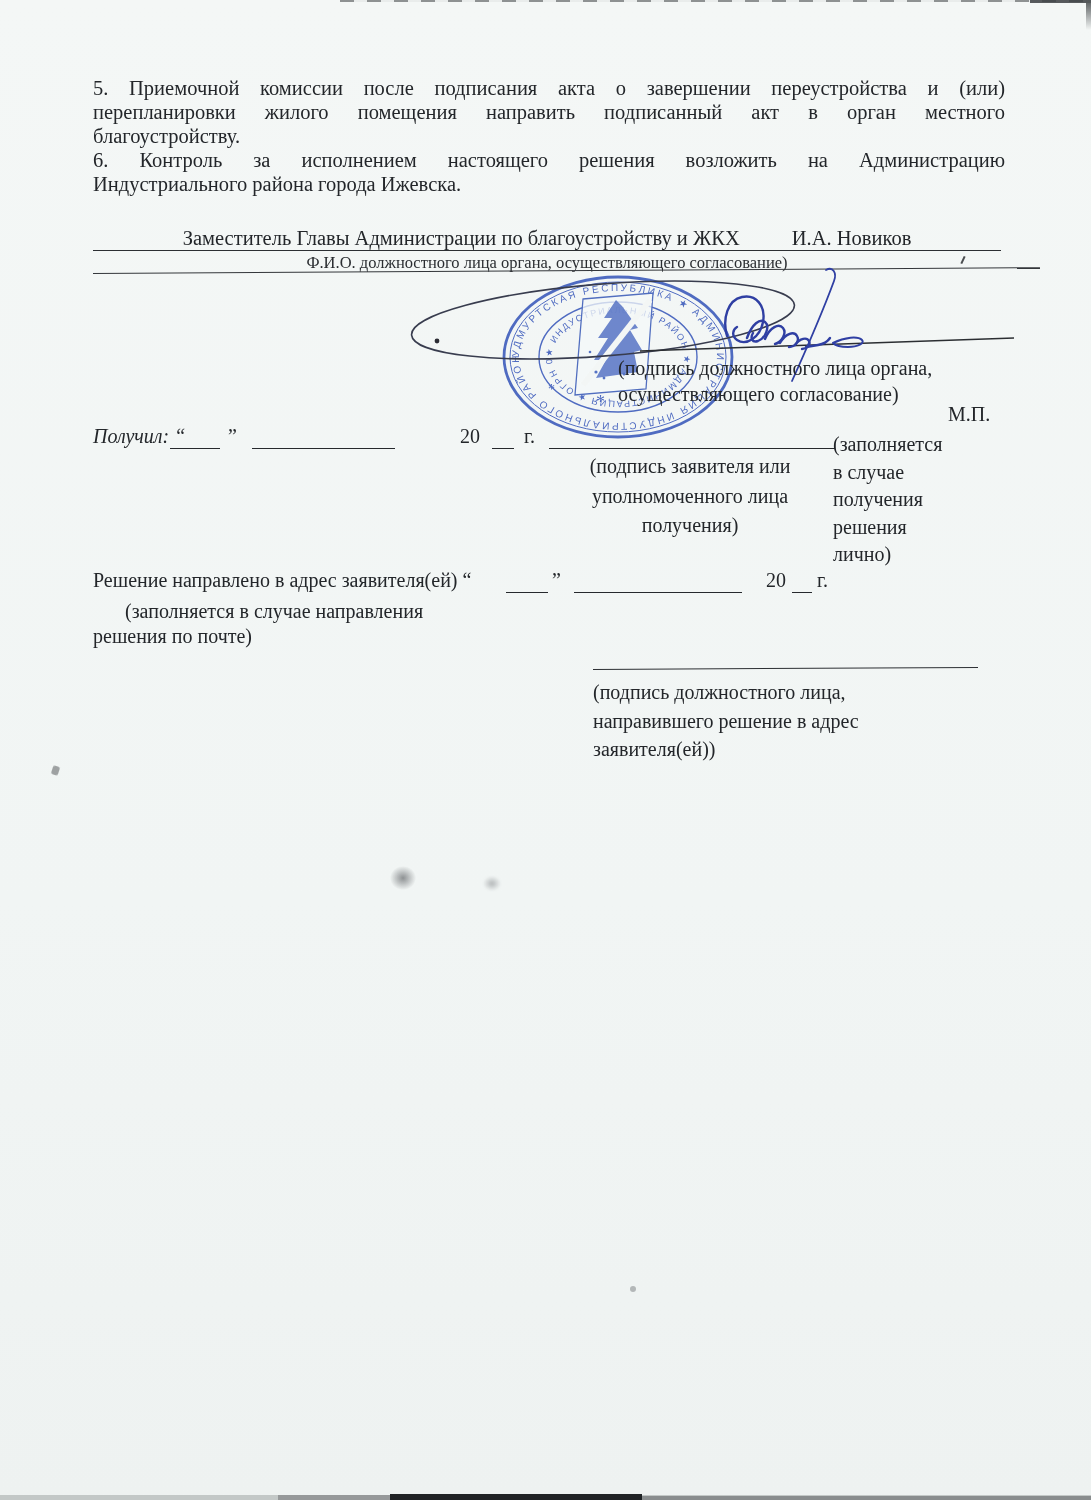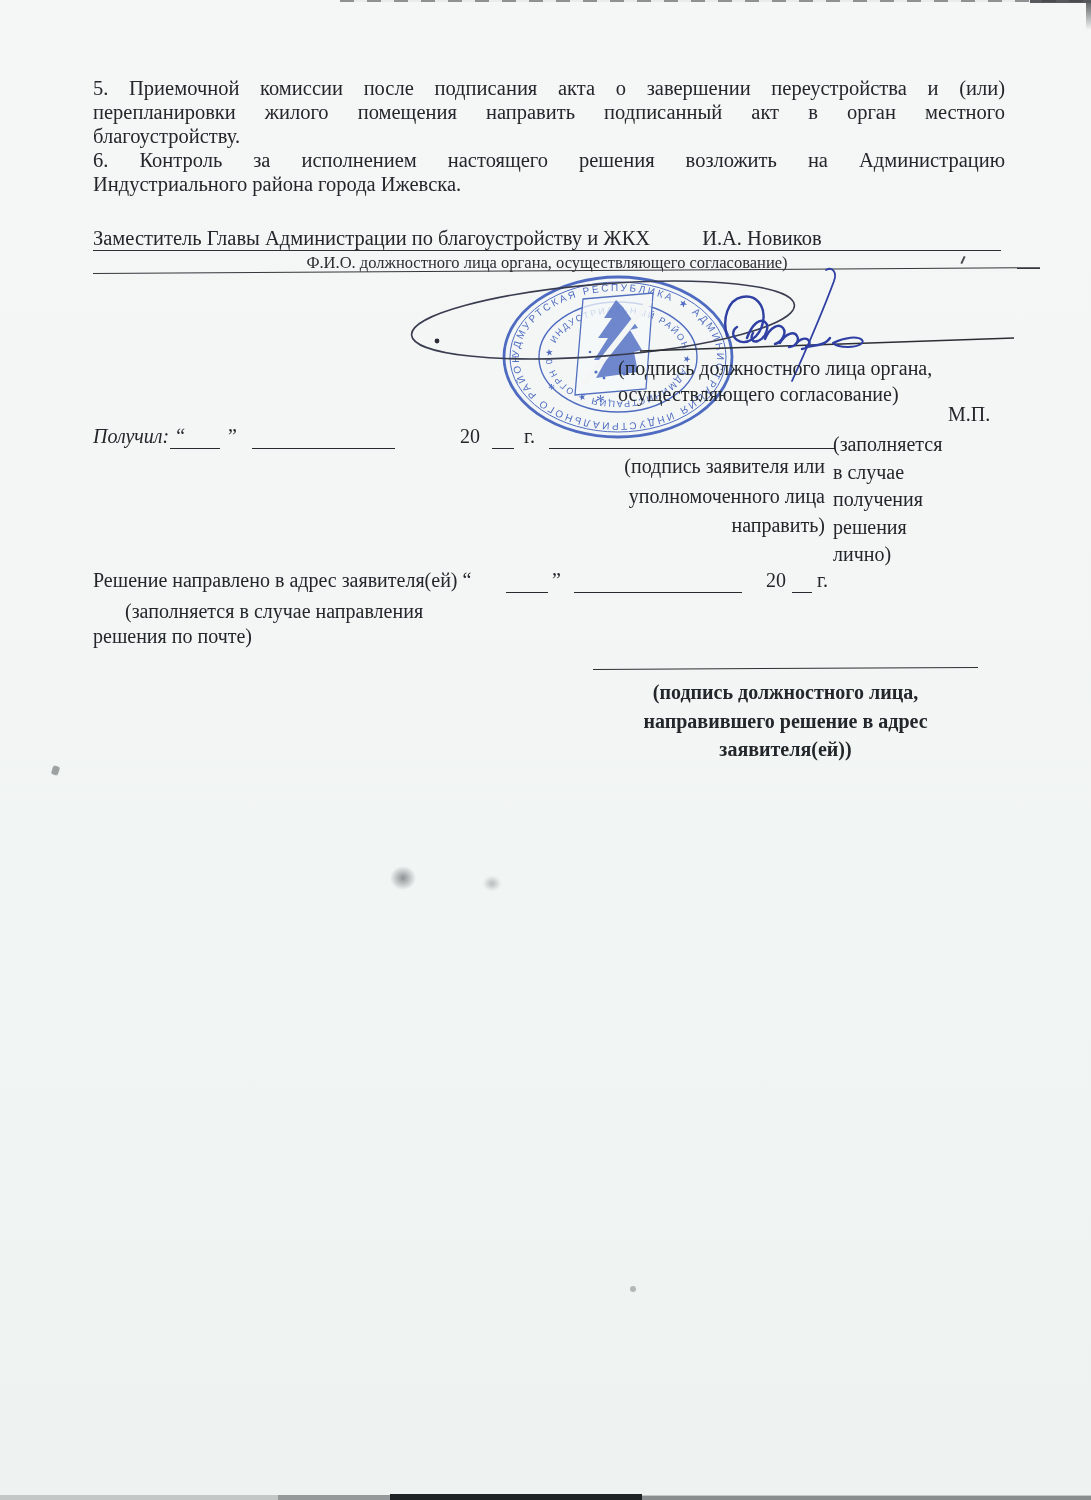--- a/index.html
+++ b/index.html
@@ -12,39 +12,39 @@
     color:#23262a;
     overflow:hidden;
   }
   .abs{position:absolute;}
   
   .body-block{left:93px;top:76px;width:912px;font-size:20.5px;line-height:24px;}
   .jline{text-align:justify;text-align-last:justify;}
   .jline.last{text-align-last:left;}
   
   .title-line{left:93px;top:224px;width:908px;height:26px;border-bottom:1.6px solid #2c2f33;
-    display:flex;align-items:flex-end;font-size:20.5px;white-space:nowrap;}
+    display:flex;align-items:flex-end;font-size:20.5px;white-space:nowrap;justify-content:center;}
   .title-line .name{margin-left:52px;}
   .fio-caption{left:93px;top:253px;width:908px;text-align:center;font-size:16.5px;color:#2a2d31;}
   .rule2{left:93px;top:273px;width:947px;height:0;border-top:1.5px solid #33363a;
     transform:rotate(-0.35deg);transform-origin:left center;}
   
   .sign-caption{left:618px;top:355px;width:372px;font-size:20px;line-height:26px;}
   .seal-mark{left:948px;top:403px;font-size:20px;}
   
   .txt20{font-size:20px;white-space:nowrap;}
   .blank{display:inline-block;height:23px;border-bottom:1.6px solid #26292d;}
   .note-col{left:833px;top:431px;font-size:20px;line-height:27.5px;}
-  .applicant-caption{left:555px;top:452px;width:270px;text-align:right;font-size:20px;line-height:29.5px;}
+  .applicant-caption{left:555px;top:452px;width:270px;text-align:center;font-size:20px;line-height:29.5px;}
   
   .mailed-note{left:93px;font-size:20px;}
   
   .final-rule{left:593px;top:669px;width:385px;height:0;border-top:1.5px solid #2c2f33;
     transform:rotate(-0.3deg);transform-origin:left center;}
-  .final-caption{left:593px;top:678px;width:385px;text-align:center;font-size:20px;line-height:28.5px;font-weight:bold;}
+  .final-caption{left:593px;top:678px;width:385px;text-align:left;font-size:20px;line-height:28.5px;}
   
   .overlay{left:0;top:0;width:1091px;height:1500px;pointer-events:none;}
   
   .art-top-line{left:340px;top:0;width:751px;height:2px;
     background:repeating-linear-gradient(90deg,rgba(58,62,64,.55) 0 14px,rgba(58,62,64,.06) 14px 27px);}
   .art-top-right{left:1030px;top:0;width:61px;height:3px;background:#3c4043;opacity:.85;}
   .art-right-sliver{left:1086px;top:0;width:5px;height:30px;background:linear-gradient(#54585a,rgba(84,88,90,0));}
   .art-bottom-base{left:0;top:1495px;width:1091px;height:5px;background:#c3c8c7;}
   .art-bottom-mid{left:278px;top:1495px;width:114px;height:5px;background:#96999a;}
   .art-bottom-dark{left:390px;top:1494px;width:252px;height:6px;background:#202325;}
@@ -147,21 +147,21 @@
     <div>(заполняется</div>
     <div>в случае</div>
     <div>получения</div>
     <div>решения</div>
     <div>лично)</div>
   </div>
 
   <div class="abs applicant-caption">
     <div>(подпись заявителя или</div>
     <div>уполномоченного лица</div>
-    <div>направить)</div>
+    <div>получения)</div>
   </div>
 
   <span class="abs txt20" style="left:93px;top:569px;">Решение направлено в адрес заявителя(ей) “</span>
   <span class="abs blank" style="left:506px;top:569px;width:42px;"></span>
   <span class="abs txt20" style="left:552px;top:569px;">”</span>
   <span class="abs blank" style="left:574px;top:569px;width:168px;"></span>
   <span class="abs txt20" style="left:766px;top:569px;">20</span>
   <span class="abs blank" style="left:792px;top:569px;width:20px;"></span>
   <span class="abs txt20" style="left:817px;top:569px;">г.</span>
   <div class="abs mailed-note" style="top:600px;margin-left:32px;">(заполняется в случае направления</div>

